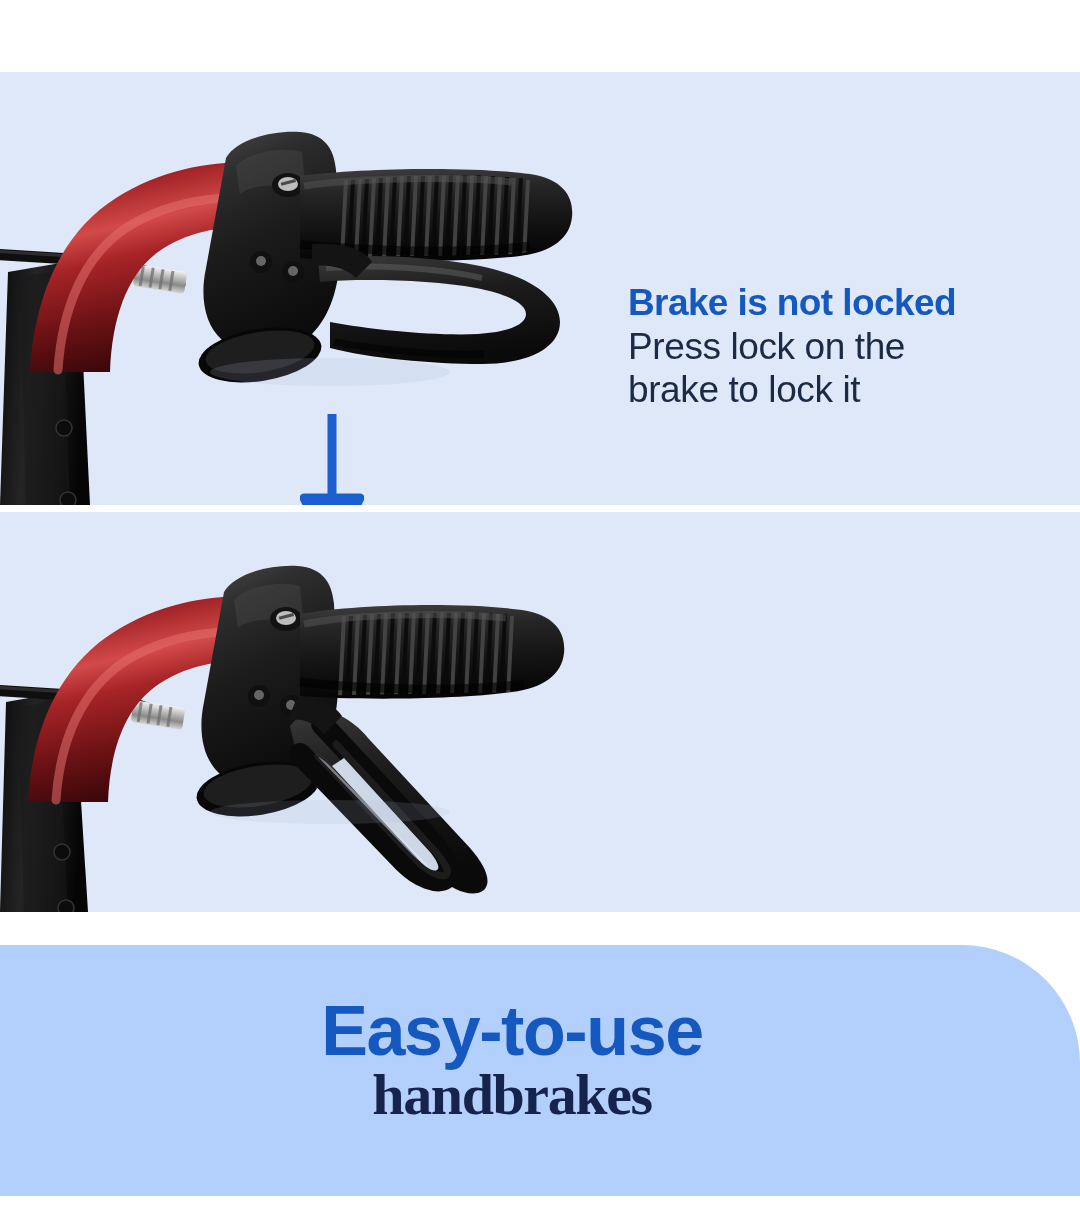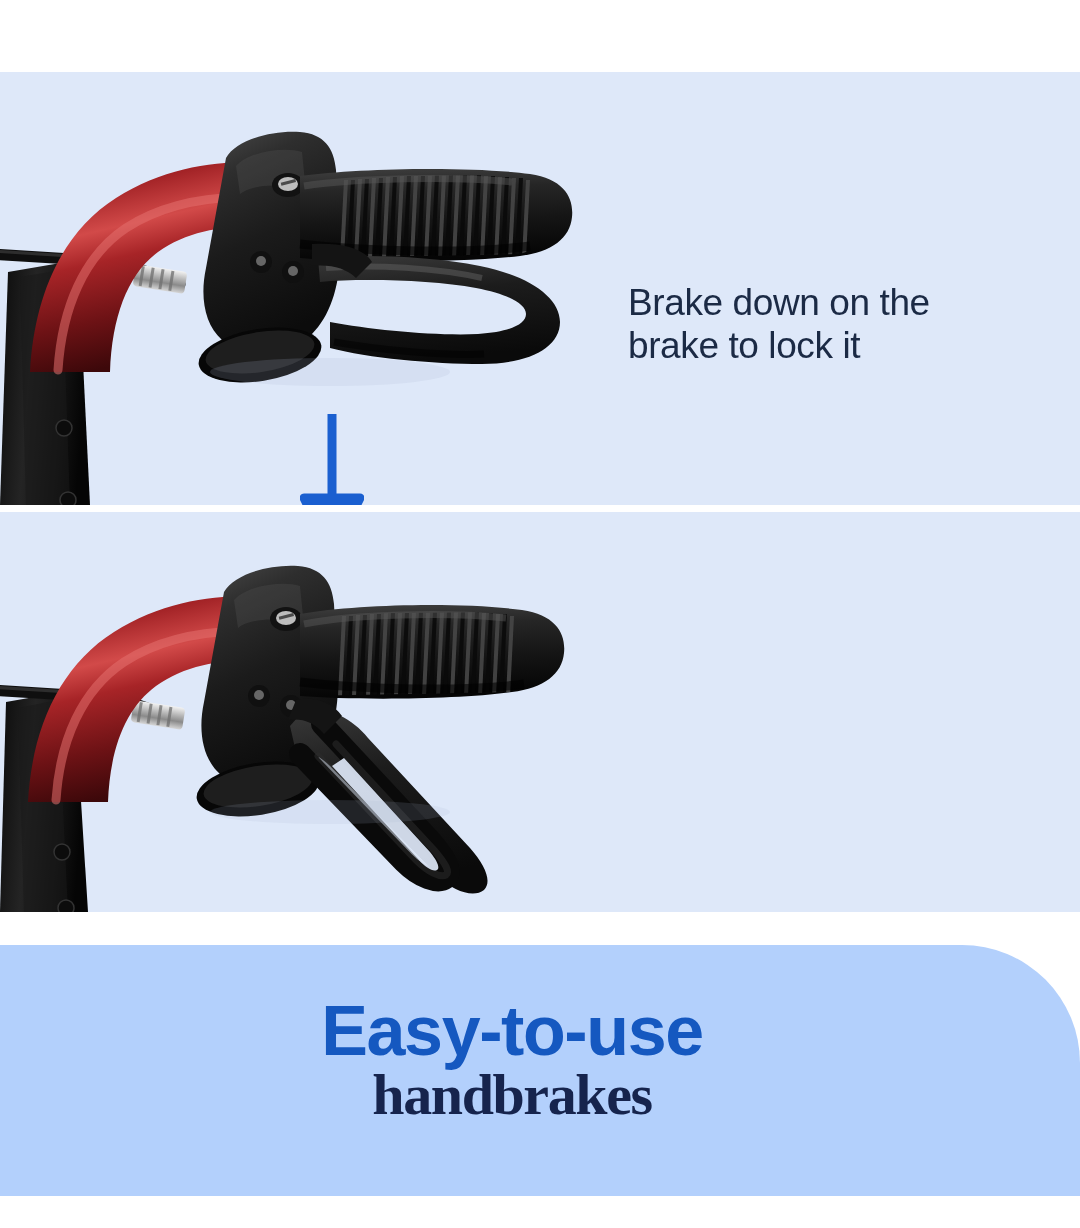--- a/index.html
+++ b/index.html
@@ -173,21 +173,22 @@
     <path d="M312 172 C340 170 364 176 372 190 L356 206 C346 196 330 192 312 194 Z" fill="#141414"></path>
 
     <ellipse cx="330" cy="300" rx="120" ry="14" fill="#aab8d0" opacity="0.18"></ellipse>
   </svg>
 
   <svg id="arrow-down" viewBox="0 0 64 140">
     <path d="M32 0 L32 86 M32 140 L4 84 L60 84 Z" fill="#1a5fd0" stroke="#1a5fd0" stroke-width="9" stroke-linejoin="round"></path>
   </svg>
 
   <div class="textblock" id="text-top">
-    <p class="bodytext">Brake down on the</p>
+    <p class="headline">Brake is not locked</p>
+    <p class="bodytext">Press lock on the</p>
     <p class="bodytext">brake to lock it</p>
   </div>
 </div>
 
 <div class="panel" id="panel-bottom">
 
   <svg class="photo" viewBox="0 0 1080 400" preserveAspectRatio="none">
     <defs>
       <linearGradient id="redbarB" x1="0" y1="0" x2="0.25" y2="1">
         <stop offset="0%" stop-color="#5d0d10"></stop>

